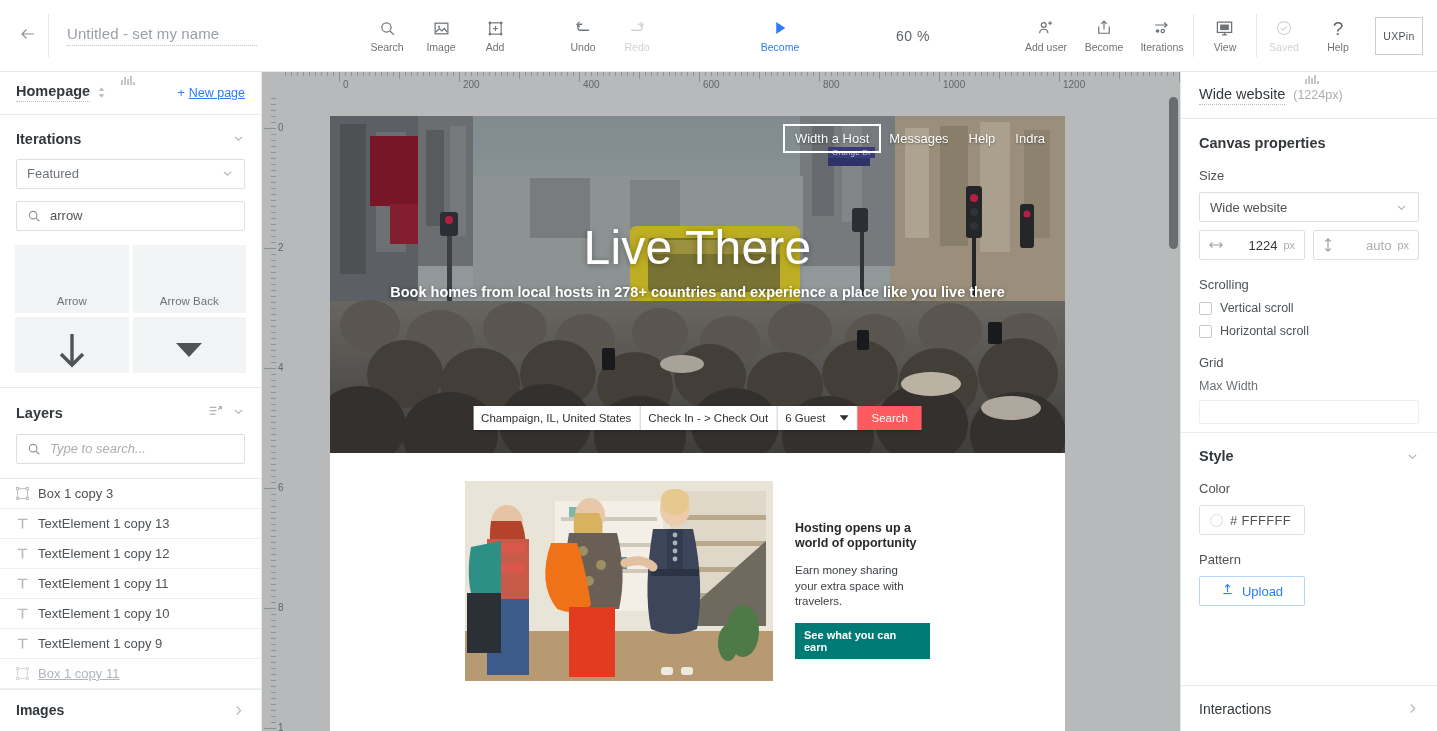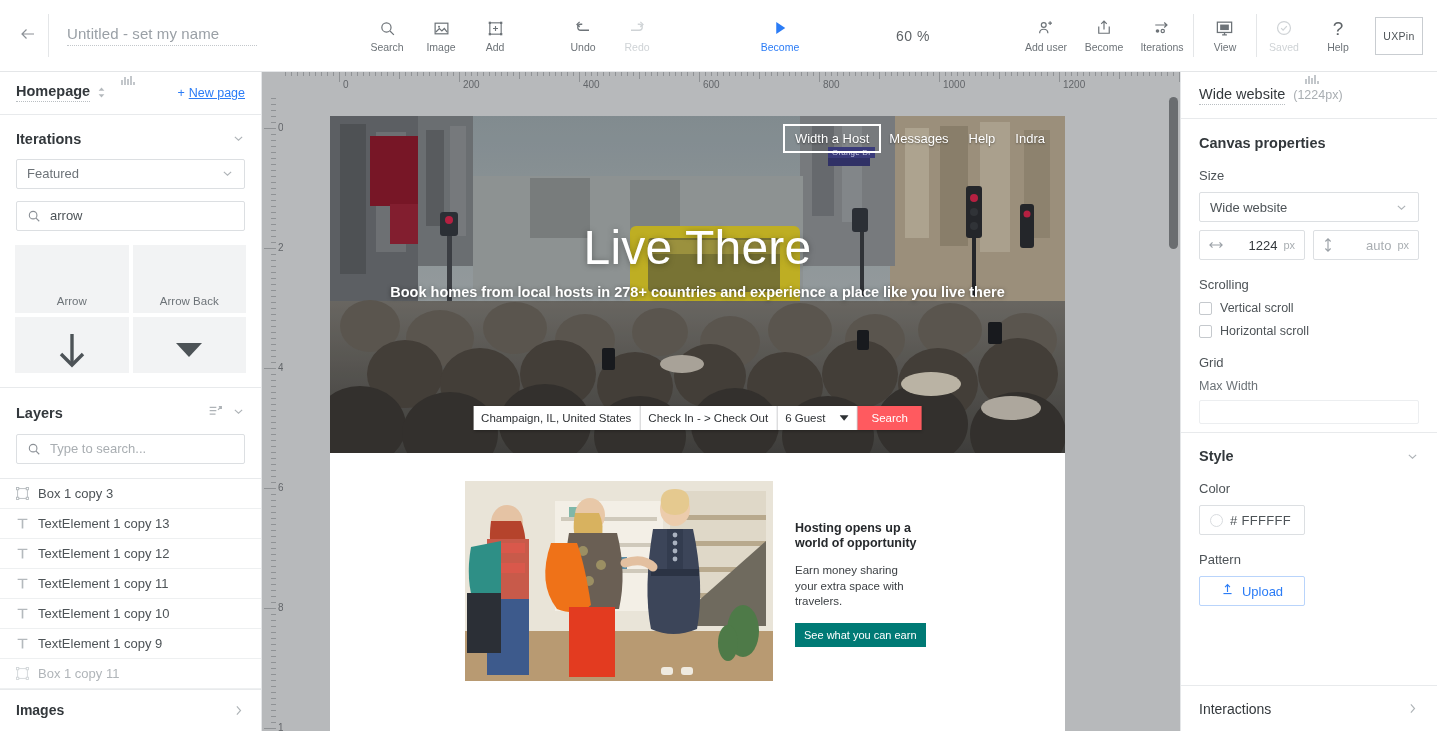--- a/index.html
+++ b/index.html
@@ -113,21 +113,21 @@
   .tile.glyph { align-items: center; padding-bottom: 0; color: #4d5357; }
 
   .lp-layers { border-top: 1px solid #e8eaec; margin-top: 14px; padding-top: 16px; }
   .layers-tools { margin-left: auto; display: flex; align-items: center; gap: 9px; color: #aeb3b7; }
   .layer-list { border-top: 1px solid #e8eaec; margin-top: 14px; }
   .layer-row {
     height: 30px; display: flex; align-items: center; padding: 0 16px;
     border-bottom: 1px solid #eef0f1; font-size: 13px; color: #4d5357;
     cursor: pointer;
   }
-  .layer-row.dim { color: #b0b5b9; }
+  .layer-row.dim { color: #b0b5b9; text-decoration: underline; }
   .layer-row .lic { width: 22px; display: flex; align-items: center; color: #b4b9bd; }
   .layer-row.dim .lic { color: #d2d6d9; }
   .lp-images {
     margin-top: auto; border-top: 1px solid #e8eaec; height: 46px;
     display: flex; align-items: center; padding: 0 16px;
     font-size: 14px; font-weight: bold; color: #33383c;
   }
   .lp-images .chev { margin-left: auto; color: #aeb3b7; display:flex; }
 
   
@@ -224,21 +224,21 @@
   .promo-h {
     font-size: 12.5px; font-weight: bold; color: #26292c; line-height: 1.2;
     max-width: 128px;
   }
   .promo-p {
     margin-top: 12px; font-size: 11.5px; color: #3c4044; line-height: 1.35;
     max-width: 122px;
   }
   .promo-btn {
     margin-top: 13px; display: inline-block; background: #007a75; color: #fff;
-    font-size: 11px; padding: 6px 9px; cursor: pointer;
+    font-size: 11px; padding: 6px 9px; cursor: pointer; font-weight: bold;
   }
   .page-pad { height: 60px; background: #ffffff; }
 
   .vscroll {
     position: absolute; right: 2px; top: 23px; width: 9px; height: 636px; z-index: 7;
   }
   .vscroll .thumb {
     position: absolute; left: 0; top: 2px; width: 9px; height: 152px;
     background: #6a6d70; border-radius: 5px;
   }
@@ -575,21 +575,21 @@
         </span>
       </div>
 
       <div class="field">
         <span class="mag">
           <svg width="14" height="14" viewBox="0 0 24 24" fill="none" stroke="currentColor" stroke-width="1.9">
               <circle cx="10.5" cy="10.5" r="6.5"></circle>
               <path d="M15.5 15.5L21 21"></path>
             </svg>
         </span>
-        <input style="" placeholder="Type to search...">
+        <input style="font-style: italic;" placeholder="Type to search...">
       </div>
 
       <div class="layer-list">
         <div class="layer-row">
           <span class="lic">
             <svg width="13" height="13" viewBox="0 0 16 16" fill="none" stroke="currentColor" stroke-width="1.1">
                 <rect x="2" y="2" width="12" height="12"></rect>
                 <rect x="0.6" y="0.6" width="2.8" height="2.8" fill="#fff"></rect>
                 <rect x="12.6" y="0.6" width="2.8" height="2.8" fill="#fff"></rect>
                 <rect x="0.6" y="12.6" width="2.8" height="2.8" fill="#fff"></rect>

